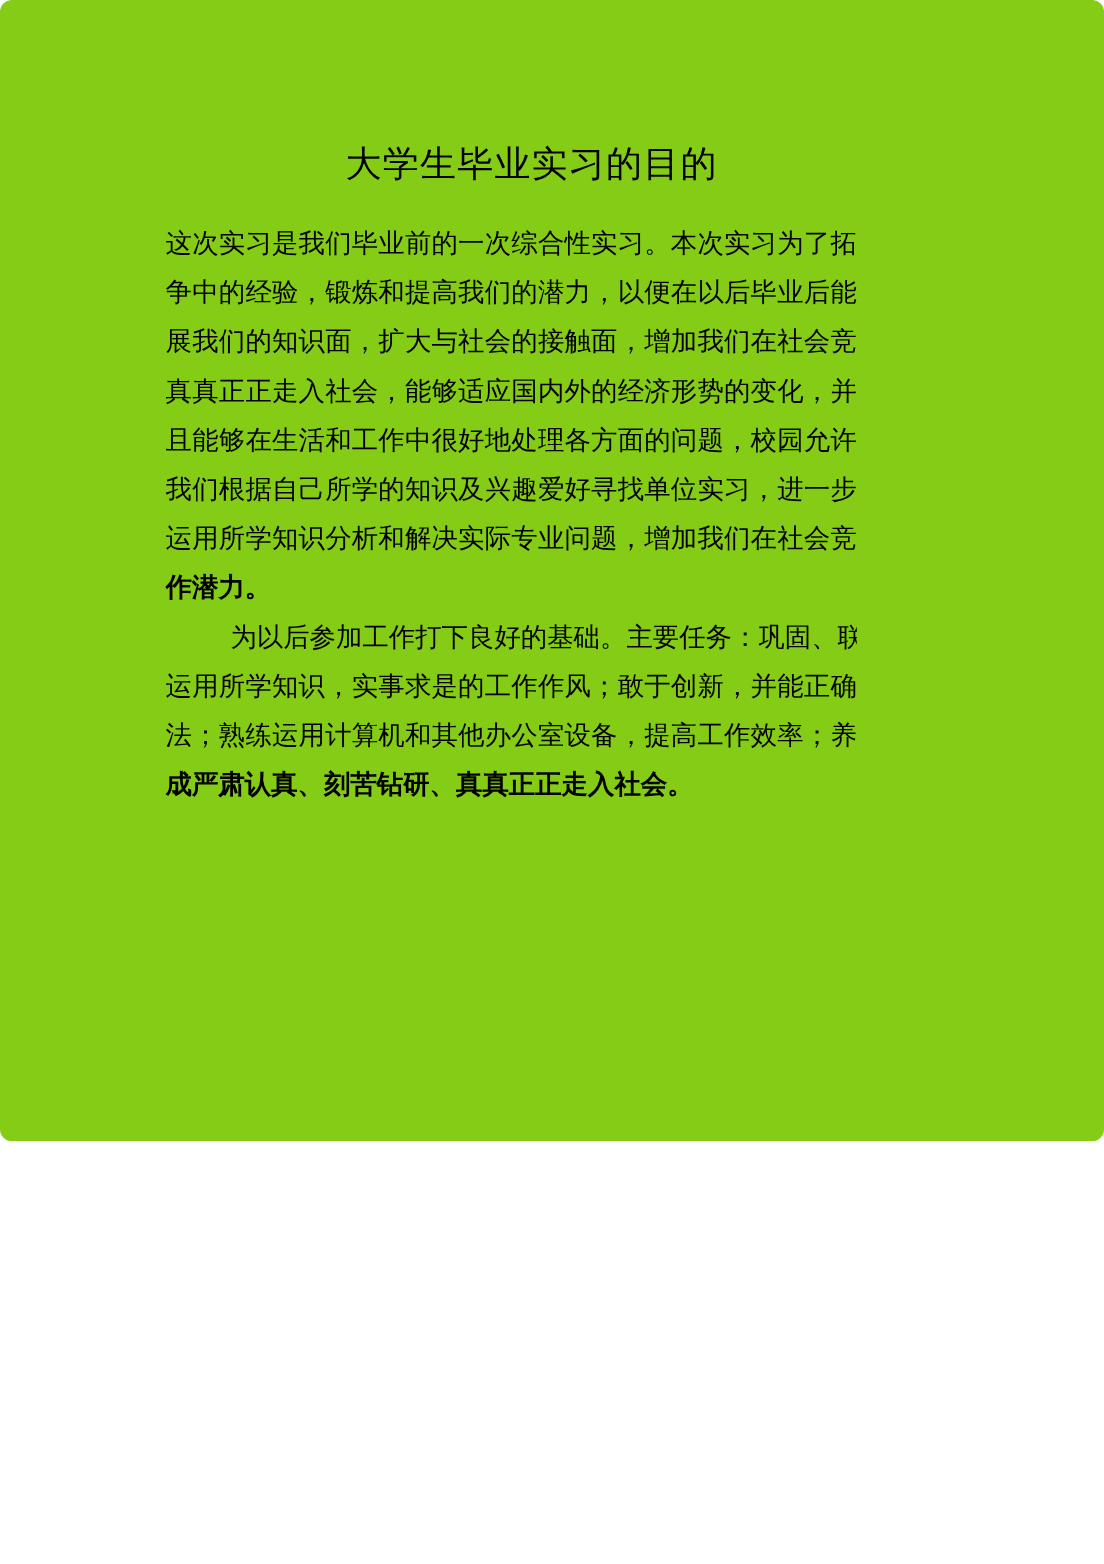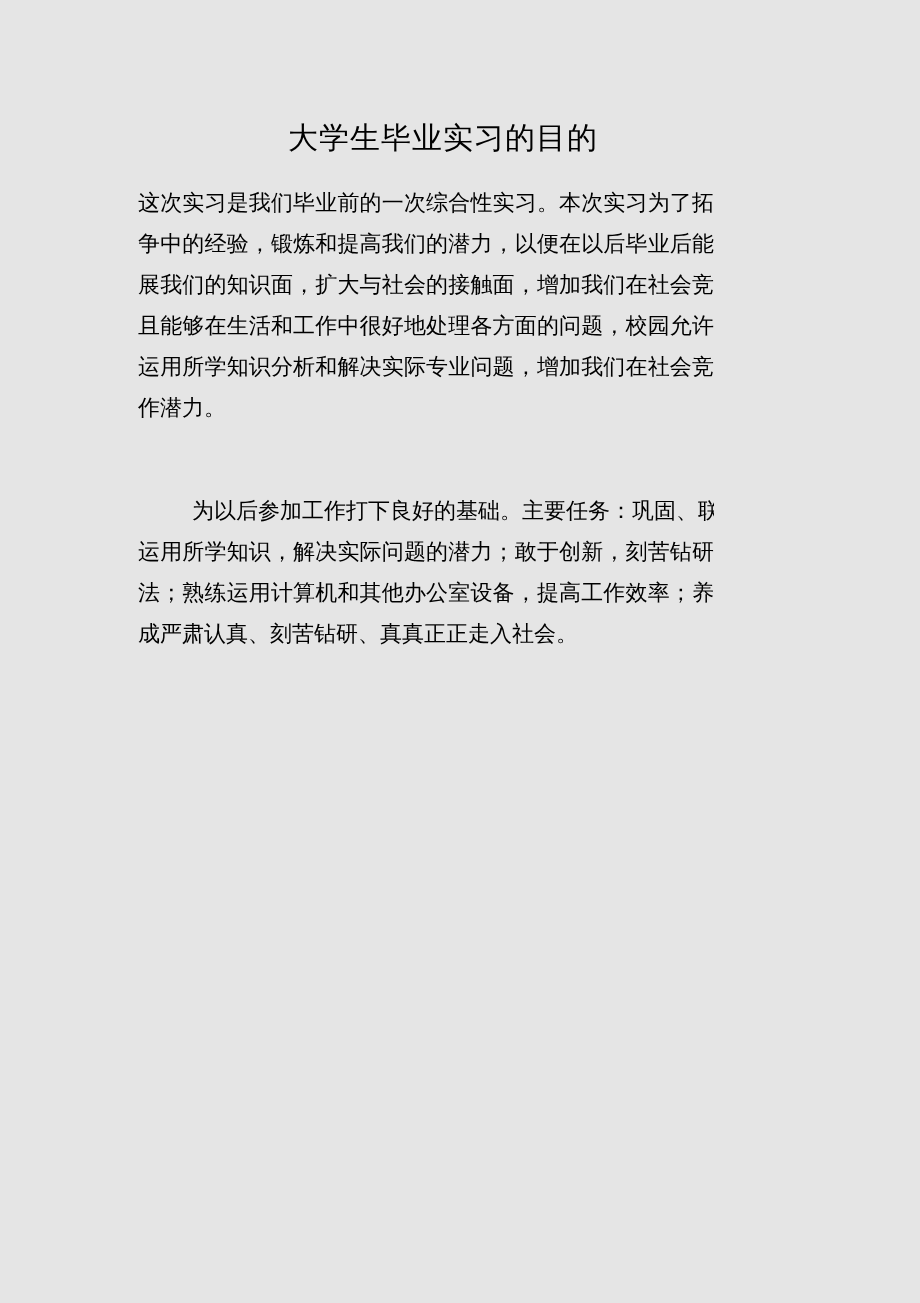--- a/index.html
+++ b/index.html
@@ -3,25 +3,26 @@
 <meta charset="utf-8">
 <style>
   html, body {
     margin: 0;
     padding: 0;
     background: #ffffff;
   }
   .page {
     position: relative;
     width: 920px;
-    height: 1303px;
-    background: #e5e5e5;
+    height: 951px;
+    background: #84cc16;
     overflow: hidden;
     font-family: "Liberation Serif", "DejaVu Serif", serif;
     color: #000000;
+    border-radius: 10px;
   }
   .doc-title {
     margin: 116px 0 22px 0;
     position: relative;
     left: -17px;
     width: 920px;
     text-align: center;
     font-size: 30px;
     line-height: 44px;
     font-weight: normal;
@@ -37,42 +38,44 @@
     height: 41px;
     line-height: 41px;
     text-align: justify;
     text-align-last: justify;
     overflow: hidden;
     white-space: nowrap;
   }
   .para .line.last {
     text-align: left;
     text-align-last: left;
+    font-weight: bold;
   }
   .para.para-2 {
-    margin-top: 62px;
   }
   .para.para-2 .line:first-child {
     padding-left: 54px;
   }
 </style>
 </head>
 <body>
 
 <div class="page">
   <h1 class="doc-title">大学生毕业实习的目的</h1>
 
   <div class="para para-1">
       <div class="line">这次实习是我们毕业前的一次综合性实习。本次实习为了拓</div>
       <div class="line">争中的经验，锻炼和提高我们的潜力，以便在以后毕业后能</div>
       <div class="line">展我们的知识面，扩大与社会的接触面，增加我们在社会竞</div>
+      <div class="line">真真正正走入社会，能够适应国内外的经济形势的变化，并</div>
       <div class="line">且能够在生活和工作中很好地处理各方面的问题，校园允许</div>
+      <div class="line">我们根据自己所学的知识及兴趣爱好寻找单位实习，进一步</div>
       <div class="line">运用所学知识分析和解决实际专业问题，增加我们在社会竞</div>
       <div class="line last">作潜力。</div>
     </div>
 
   <div class="para para-2">
       <div class="line">为以后参加工作打下良好的基础。主要任务：巩固、联</div>
-      <div class="line">运用所学知识，解决实际问题的潜力；敢于创新，刻苦钻研</div>
+      <div class="line">运用所学知识，实事求是的工作作风；敢于创新，并能正确</div>
       <div class="line">法；熟练运用计算机和其他办公室设备，提高工作效率；养</div>
       <div class="line last">成严肃认真、刻苦钻研、真真正正走入社会。</div>
     </div>
 </div>
 
 </body></html>

